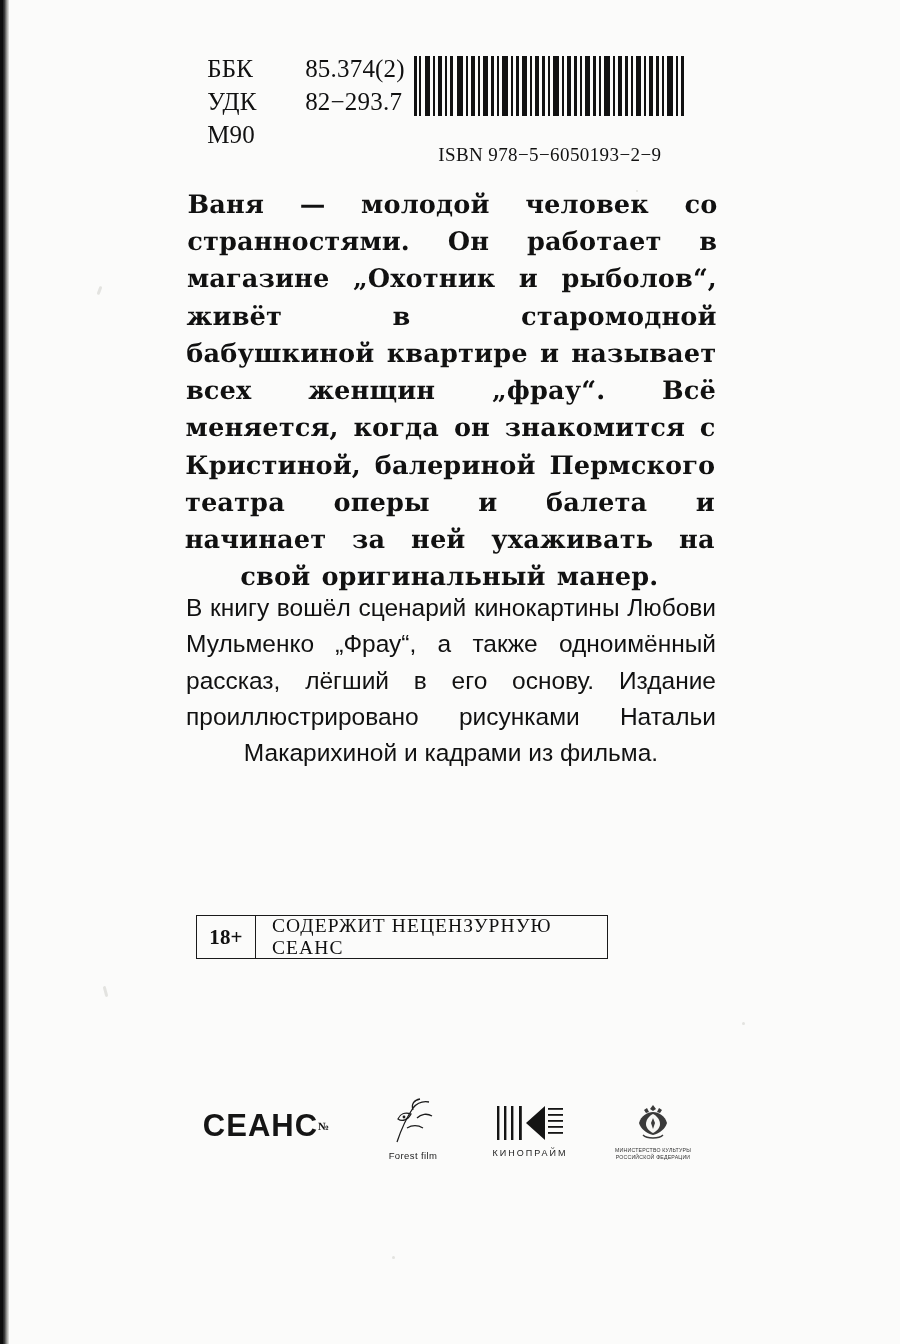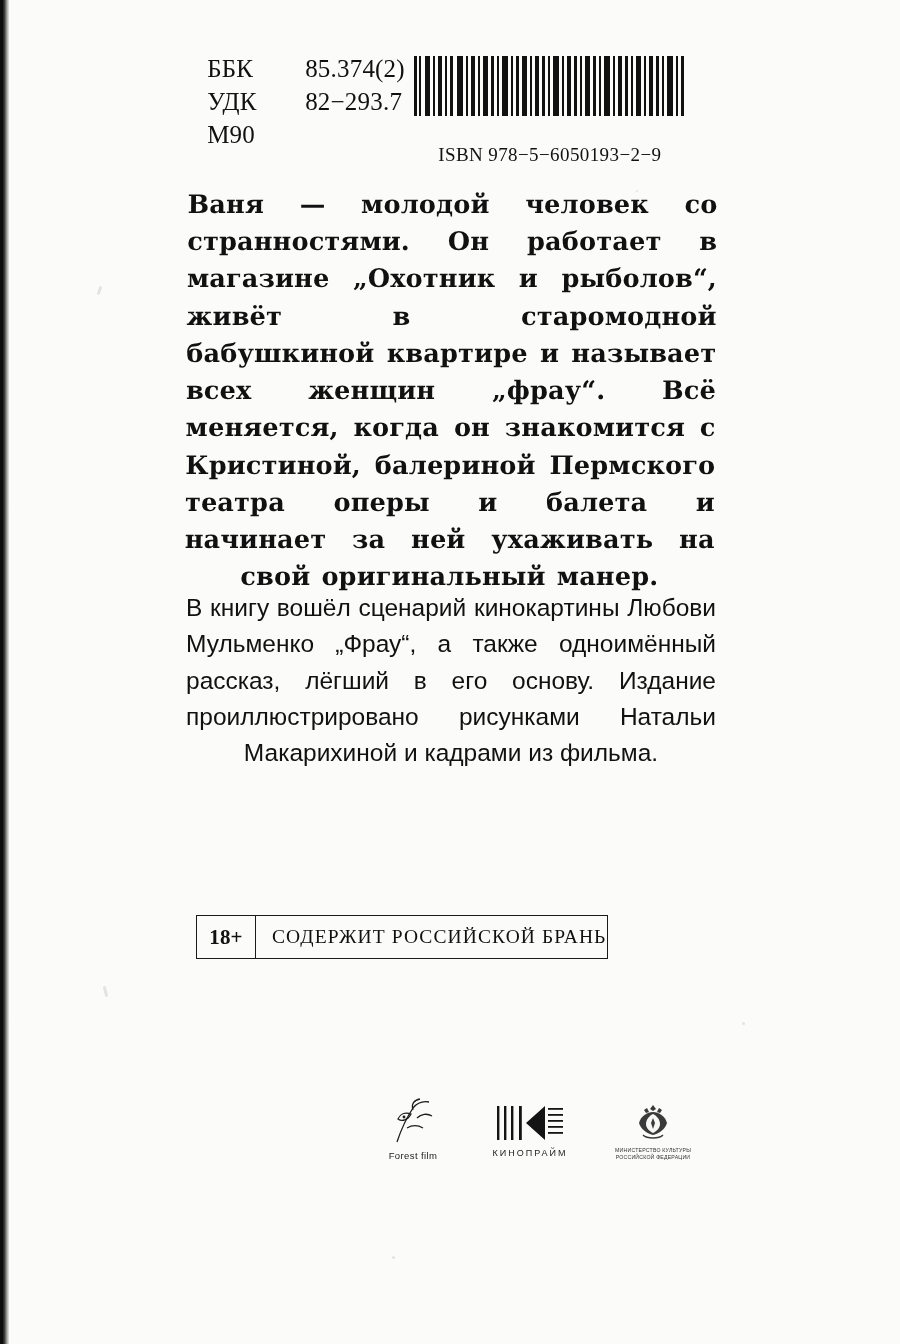--- a/index.html
+++ b/index.html
@@ -311,25 +311,28 @@
     </div>
 
   </div>
 
   <div class="blurb-display">Ваня — молодой человек со странностями. Он работает в магазине „Охотник и рыболов“, живёт в старомодной бабушкиной квартире и называет всех женщин „фрау“. Всё меняется, когда он знакомится с Кристиной, балериной Пермского театра оперы и балета и начинает за ней ухаживать на свой оригинальный манер.</div>
 
   <div class="blurb-plain">В книгу вошёл сценарий кинокартины Любови Мульменко „Фрау“, а также одноимённый рассказ, лёгший в его основу. Издание проиллюстрировано рисунками Натальи Макарихиной и кадрами из фильма.</div>
 
   <div class="age-box">
     <div class="age-mark">18+</div>
-    <div class="age-text">СОДЕРЖИТ РОССИЙСКОЙ БРАНЬ</div>
+    <div class="age-text">СОДЕРЖИТ НЕЦЕНЗУРНУЮ СЕАНС</div>
   </div>
 
   <div class="logos">
 
+    <div class="logo logo-seance">
+      <span class="seance-word">СЕАНС</span><span class="seance-sup">№</span>
+    </div>
 
     <div class="logo logo-forest">
       <svg class="forest-mark" width="52" height="48" viewBox="0 0 52 48" xmlns="http://www.w3.org/2000/svg">
         <path d="M10 44 C14 32 18 22 26 10 C30 5 36 3 42 4" fill="none" stroke="#1c1c1c" stroke-width="1.3"></path>
         <path d="M24 16 C18 14 13 16 11 21 C15 24 21 22 24 16 Z" fill="none" stroke="#1c1c1c" stroke-width="1.3"></path>
         <path d="M26 12 C24 6 27 2 33 1" fill="none" stroke="#1c1c1c" stroke-width="1.3"></path>
         <path d="M30 20 C34 16 40 15 45 18" fill="none" stroke="#1c1c1c" stroke-width="1.3"></path>
         <path d="M20 30 C25 27 31 27 36 30" fill="none" stroke="#1c1c1c" stroke-width="1.1"></path>
         <circle cx="17" cy="19" r="1.4" fill="#1c1c1c"></circle>
       </svg>

